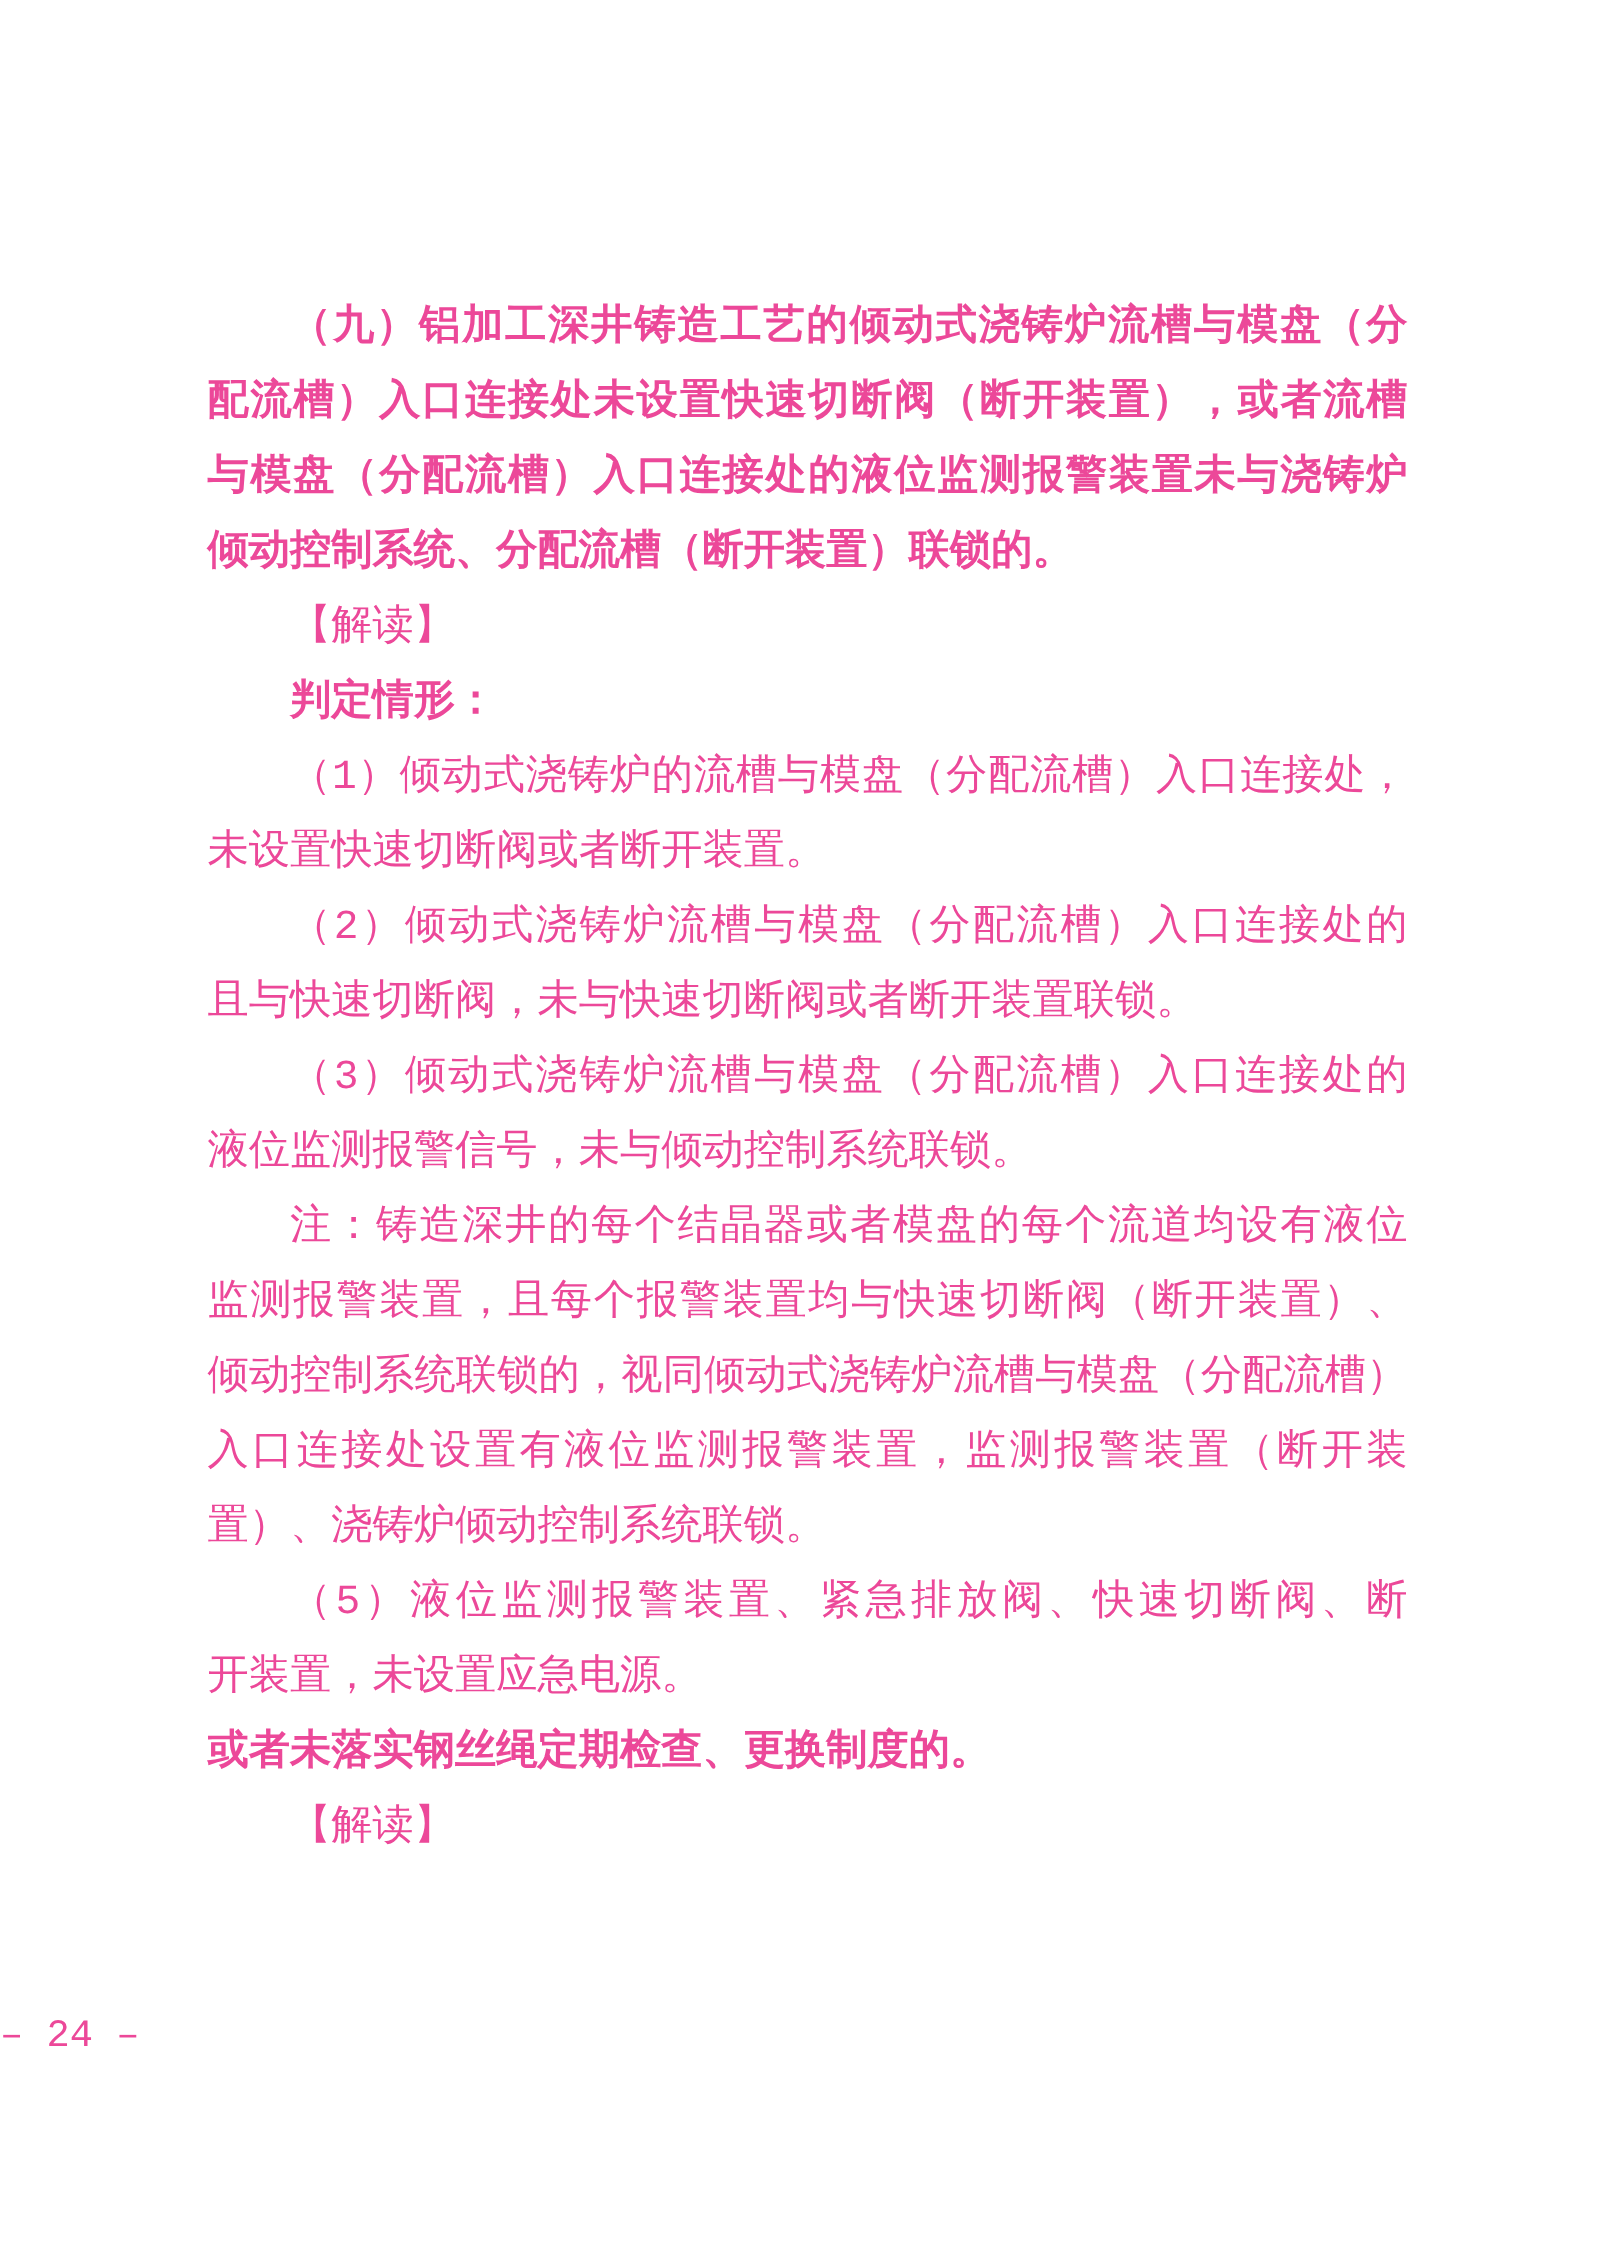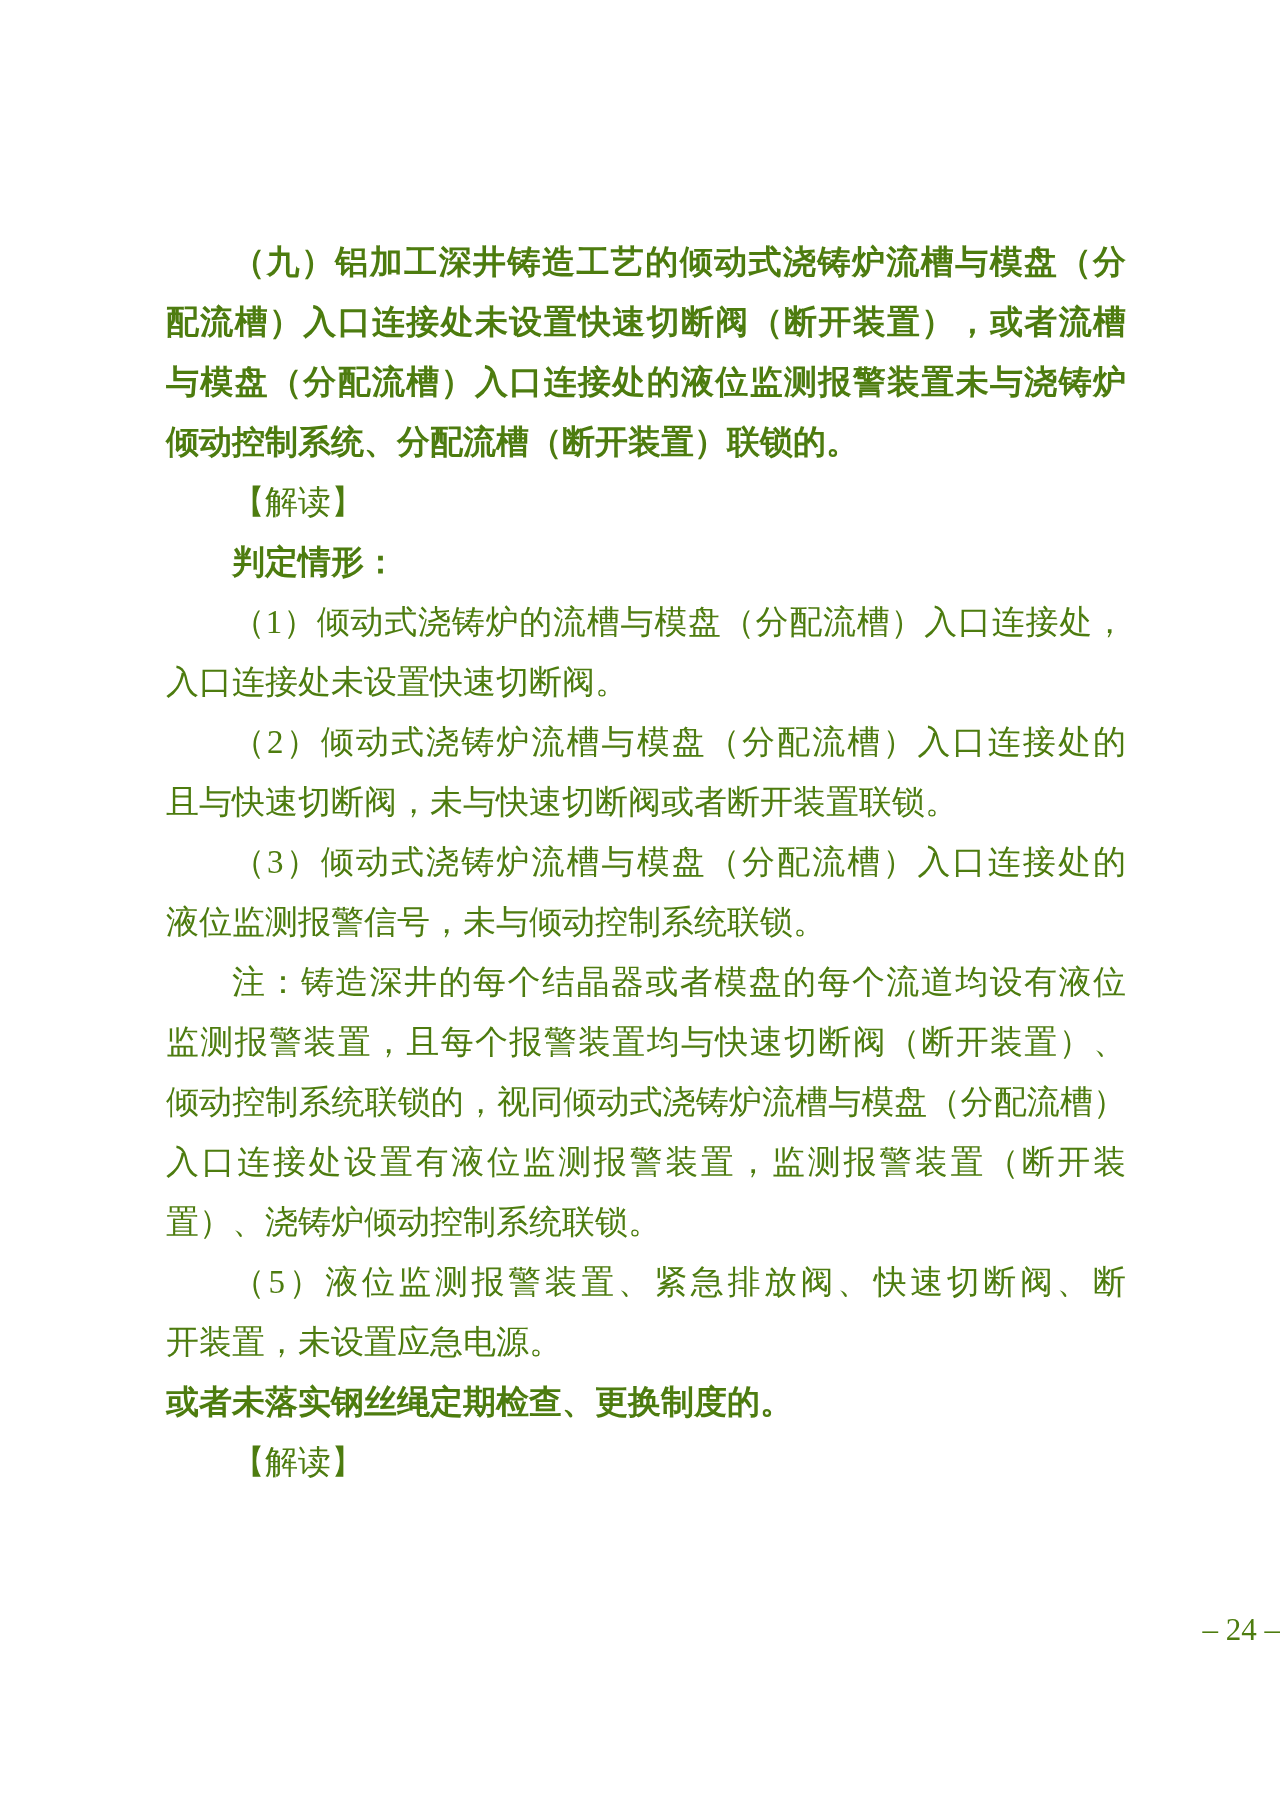--- a/index.html
+++ b/index.html
@@ -5,22 +5,22 @@
   html, body {
     margin: 0;
     padding: 0;
     background: #ffffff;
   }
   .page {
     position: relative;
     width: 1280px;
     height: 1810px;
     background: #ffffff;
-    color: #4d7c0f;
-    font-family: Liberation Serif, serif;
+    color: #ec4899;
+    font-family: Liberation Mono, monospace;
     overflow: hidden;
   }
   .content {
     position: absolute;
     left: 166px;
     top: 232px;
     width: 960px;
     font-size: 33px;
     line-height: 60px;
   }
@@ -41,21 +41,21 @@
     text-align-last: left;
   }
   .line.indent {
     text-indent: 2em;
   }
   .footer {
     position: absolute;
     left: 0;
     top: 1608px;
     width: 1280px;
-    text-align: right;
+    text-align: left;
     font-size: 31px;
     line-height: 44px;
     font-weight: 400;
   }
 </style>
 </head>
 <body>
 
 <div class="page">
   <div class="content">
@@ -70,21 +70,21 @@
     <div class="para">
       <div class="line indent last">【解读】</div>
     </div>
 
     <div class="para bold">
       <div class="line indent last">判定情形：</div>
     </div>
 
     <div class="para">
       <div class="line indent">（1）倾动式浇铸炉的流槽与模盘（分配流槽）入口连接处，</div>
-      <div class="line last">入口连接处未设置快速切断阀。</div>
+      <div class="line last">未设置快速切断阀或者断开装置。</div>
     </div>
 
     <div class="para">
       <div class="line indent">（2）倾动式浇铸炉流槽与模盘（分配流槽）入口连接处的</div>
       <div class="line last">且与快速切断阀，未与快速切断阀或者断开装置联锁。</div>
     </div>
 
     <div class="para">
       <div class="line indent">（3）倾动式浇铸炉流槽与模盘（分配流槽）入口连接处的</div>
       <div class="line last">液位监测报警信号，未与倾动控制系统联锁。</div>

